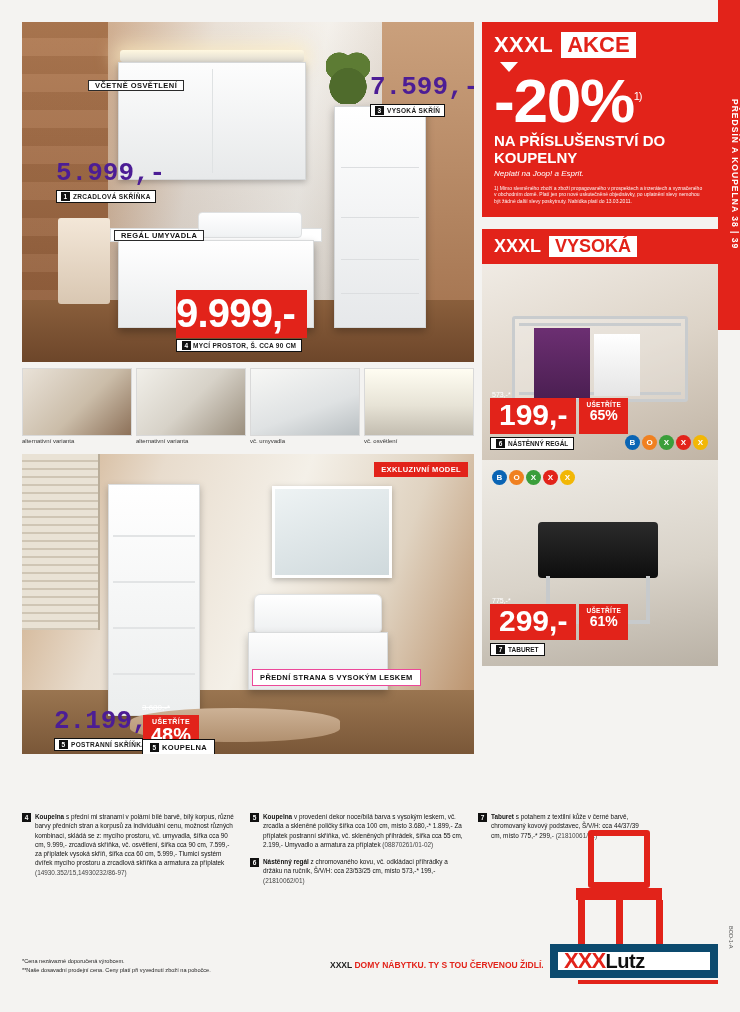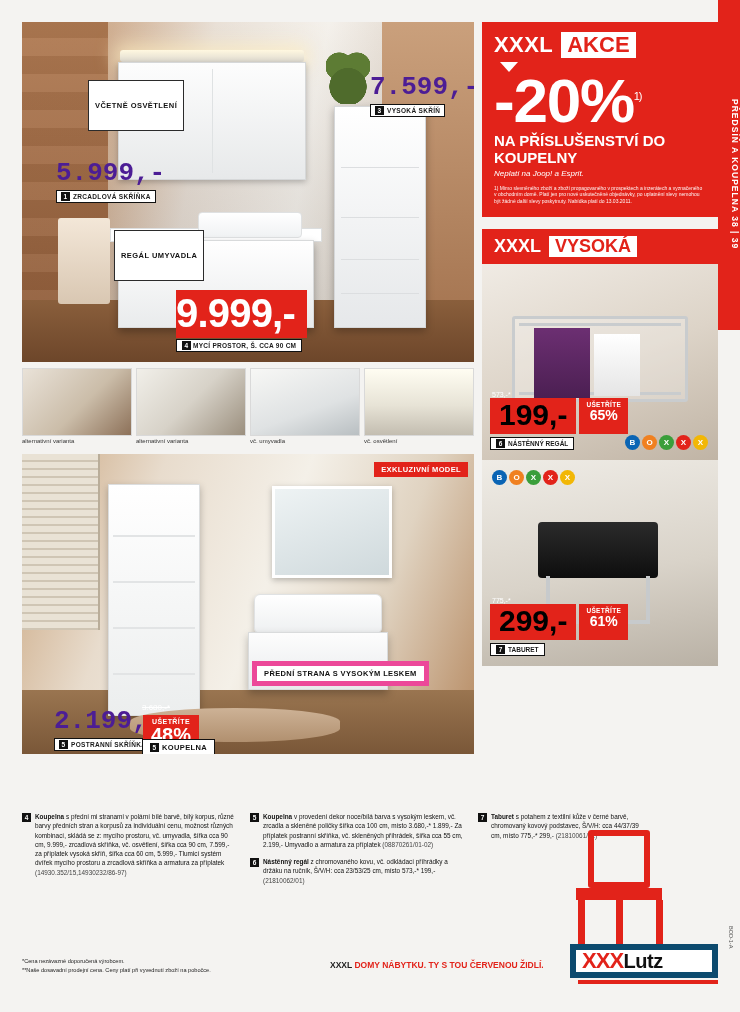--- a/index.html
+++ b/index.html
@@ -70,21 +70,21 @@
     background:linear-gradient(180deg,#f3e7d8,#d9c7b2); border-radius:3px; }
   .plant { position:absolute; right:104px; top:24px; width:44px; height:58px;
     background:radial-gradient(circle at 50% 70%, #4f6b2c 0 40%, transparent 41%),
                radial-gradient(circle at 30% 35%, #5d7c34 0 28%, transparent 29%),
                radial-gradient(circle at 70% 35%, #5d7c34 0 28%, transparent 29%);
   }
 
   .tagpill {
     position:absolute; background:#fff; border:1px solid #2b2b2b;
     font-size:7.5px; font-weight:bold; letter-spacing:.06em;
-    padding:20px 6px; color:#111; white-space:nowrap;text-align:center;
+    padding:0 6px; color:#111; white-space:nowrap;text-align:center;
   }
 
   .price-block { position:absolute; }
   .price-main {
     font-family:Liberation Mono, monospace;
     font-weight:bold; color:#4c1d95; line-height:.9;
   }
   .price-num-sm { font-size:26px; }
   .price-cap {
     display:inline-flex; align-items:center; gap:3px;
@@ -128,21 +128,21 @@
   .h2-basin{position:absolute;left:232px;top:140px;width:128px;height:40px;background:linear-gradient(180deg,#fff,#eef0f1);border-radius:6px;border:1px solid #e0e2e3;box-shadow:0 3px 6px rgba(0,0,0,.22);}
   .h2-cab{position:absolute;left:226px;top:178px;width:140px;height:58px;background:linear-gradient(180deg,#fdfdfd,#e8eaec);border:1px solid #d9dbdc;box-shadow:0 4px 8px rgba(0,0,0,.25);}
   .h2-mirror{position:absolute;left:250px;top:32px;width:120px;height:92px;background:linear-gradient(160deg,#eef3f4,#cfd9dc);border:3px solid #fff;box-shadow:0 2px 6px rgba(0,0,0,.25);}
   .h2-rug{position:absolute;left:108px;bottom:12px;width:210px;height:34px;background:linear-gradient(180deg,#cdb296,#b1906f);border-radius:50%/40%;}
 
   .redtag {
     position:absolute; background:#e2231a; color:#fff;
     font-size:7.5px; font-weight:bold; letter-spacing:.05em; padding:3px 7px;
   }
   .whitetag {
-    position:absolute; background:#fff; border:5px solid #ec4899; color:#111;
+    position:absolute; background:#fff; border:1px solid #ec4899; color:#111;
     font-size:7.5px; font-weight:bold; letter-spacing:.05em; padding:3px 7px;
   }
 
   .price2-wrap{position:absolute;left:118px;bottom:6px;display:flex;align-items:stretch;}
   .price2{background:#e2231a;color:#fff;padding:3px 10px 5px 10px;font-size:34px;font-weight:bold;line-height:1;}
   .savebox{background:#e2231a;color:#fff;margin-left:3px;padding:3px 8px;display:flex;flex-direction:column;align-items:center;justify-content:center;}
   .savebox .t{font-size:7px;font-weight:bold;letter-spacing:.06em;}
   .savebox .p{font-size:20px;font-weight:bold;line-height:1;}
   .oldprice{position:absolute;left:120px;bottom:42px;font-size:8px;color:#fff;text-decoration:line-through;}
 
@@ -172,21 +172,21 @@
 
   .prodB{background:linear-gradient(170deg,#efece6,#d9d3c9 55%,#b9b1a5);}
   .stool{position:absolute;left:56px;top:62px;width:120px;height:56px;background:linear-gradient(180deg,#2b2b2b,#0e0e0e);border-radius:4px;}
   .stool-leg{position:absolute;width:4px;background:#c7cacc;}
   .boxxx{position:absolute;display:flex;gap:2px;}
   .boxxx span{display:inline-flex;align-items:center;justify-content:center;width:15px;height:15px;border-radius:50%;font-size:8px;font-weight:bold;color:#fff;}
   .bx-b{background:#0a64b4;} .bx-o{background:#f08020;} .bx-g{background:#3a9e3a;}
   .bx-r{background:#e2231a;} .bx-y{background:#f2b705;}
 
   .pricebar{position:absolute;left:8px;bottom:26px;display:flex;align-items:stretch;}
-  .pricebar .p{background:#e2231a;color:#000000;font-size:30px;font-weight:bold;padding:2px 9px 4px 9px;line-height:1;}
+  .pricebar .p{background:#e2231a;color:#ffffff;font-size:30px;font-weight:bold;padding:2px 9px 4px 9px;line-height:1;}
   .pricebar .s{background:#e2231a;color:#fff;margin-left:3px;padding:3px 7px;text-align:center;}
   .pricebar .s .t{font-size:6.5px;font-weight:bold;letter-spacing:.05em;}
   .pricebar .s .v{font-size:14px;font-weight:bold;line-height:1;}
   .smallold{position:absolute;left:10px;bottom:62px;font-size:7px;color:#fff;}
   .itemcap{position:absolute;left:8px;bottom:10px;background:#fff;border:1px solid #111;font-size:6.5px;font-weight:bold;padding:1px 5px;display:inline-flex;align-items:center;gap:3px;}
 
   
   .desc-row{position:absolute;left:22px;top:812px;width:696px;display:flex;gap:14px;}
   .desc{font-size:6.4px;line-height:1.45;color:#111;width:214px;}
   .desc .hd{font-weight:bold;}
@@ -196,21 +196,21 @@
 
   .chair{position:absolute;right:60px;top:826px;width:118px;height:130px;}
   .chair .seat{position:absolute;left:14px;top:62px;width:86px;height:12px;background:#e2231a;}
   .chair .back{position:absolute;left:26px;top:4px;width:62px;height:58px;border:6px solid #e2231a;border-radius:3px;}
   .chair .lg{position:absolute;width:7px;background:#e2231a;}
 
   .footer{position:absolute;left:0;right:0;bottom:16px;height:56px;}
   .foot-note{position:absolute;left:22px;bottom:22px;font-size:5.6px;line-height:1.5;color:#222;}
   .foot-slogan{position:absolute;left:330px;bottom:26px;font-size:8.5px;font-weight:bold;}
   .foot-slogan .rd{color:#e2231a;}
-  .logo{position:absolute;right:22px;bottom:18px;width:148px;height:34px;background:#fff;border:6px solid #0c4a6e;display:flex;align-items:center;}
+  .logo{position:absolute;right:22px;bottom:18px;width:168px;height:34px;background:#fff;border:8px solid #0c4a6e;display:flex;align-items:center;}
   .logo .x{color:#e2231a;font-size:22px;font-weight:bold;letter-spacing:-.04em;padding-left:6px;}
   .logo .l{color:#111;font-size:20px;font-weight:bold;letter-spacing:-.02em;}
   .logo-ul{position:absolute;right:22px;bottom:12px;width:140px;height:4px;background:#e2231a;}
   .corner-code{position:absolute;right:6px;bottom:64px;writing-mode:vertical-rl;font-size:5.5px;color:#555;}
 </style>
 </head>
 <body>
 
 <div class="page">
 

